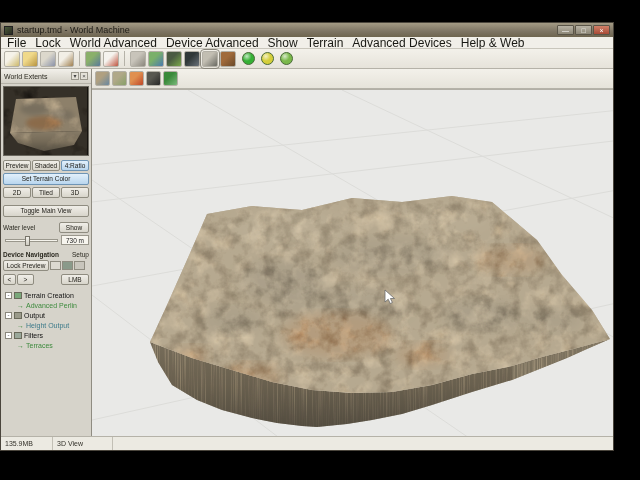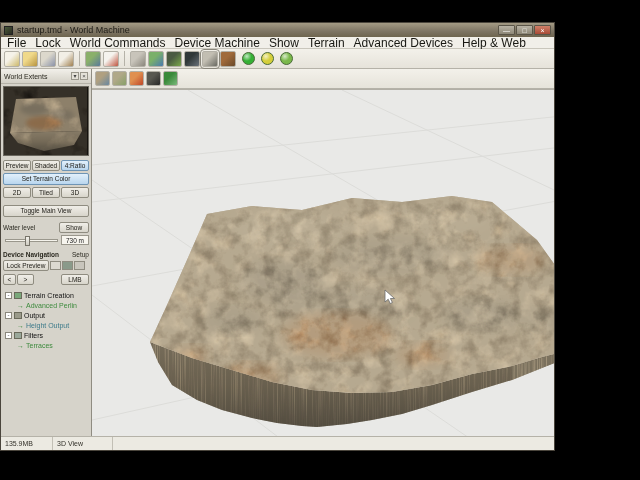--- a/index.html
+++ b/index.html
@@ -1,18 +1,18 @@
 <!DOCTYPE html>
 <html><head>
 <meta charset="utf-8">
 <style>
   * { margin:0; padding:0; box-sizing:border-box; }
   html,body { width:640px; height:480px; background:#000; overflow:hidden;
     font-family:"Liberation Sans", sans-serif; }
-  #app { position:absolute; top:22px; left:0; width:555px; height:429px;
+  #app { position:absolute; top:22px; left:0; width:614px; height:429px;
     background:#d6d3ca; border:1px solid #4a453c; display:flex; flex-direction:column; }
 
   
   .titlebar { height:14px; background:linear-gradient(#a39a84,#7d7463 60%,#6e654f);
     display:flex; align-items:center; padding:0 3px; flex:0 0 auto; }
   .app-icon { width:9px; height:9px; background:linear-gradient(135deg,#4a5a3a,#2a2a22);
     border:1px solid #222; margin-right:4px; }
   .title-text { font-size:9px; color:#1e1c16; white-space:nowrap; }
   .win-controls { margin-left:auto; display:flex; gap:1px; }
   .win-btn { width:17px; height:10px; font-size:7px; line-height:9px; text-align:center;
@@ -90,22 +90,22 @@
     <span class="win-controls">
         <span class="win-btn">—</span>
         <span class="win-btn">□</span>
         <span class="win-btn close">×</span>
       </span>
   </div>
 
   <div class="menubar">
       <span class="menu-item">File</span>
       <span class="menu-item">Lock</span>
-      <span class="menu-item">World Commands</span>
-      <span class="menu-item">Device Machine</span>
+      <span class="menu-item">World Advanced</span>
+      <span class="menu-item">Device Advanced</span>
       <span class="menu-item">Show</span>
       <span class="menu-item">Terrain</span>
       <span class="menu-item">Advanced Devices</span>
       <span class="menu-item">Help &amp; Web</span>
     </div>
 
   <div class="toolbar">
       <span class="tb-icon" style="background: linear-gradient(135deg, rgb(245, 242, 232) 40%, rgb(205, 185, 106));"></span>
       <span class="tb-icon" style="background: linear-gradient(135deg, rgb(240, 217, 138) 40%, rgb(184, 148, 64));"></span>
       <span class="tb-icon" style="background: linear-gradient(135deg, rgb(220, 216, 204) 40%, rgb(138, 146, 168));"></span>

